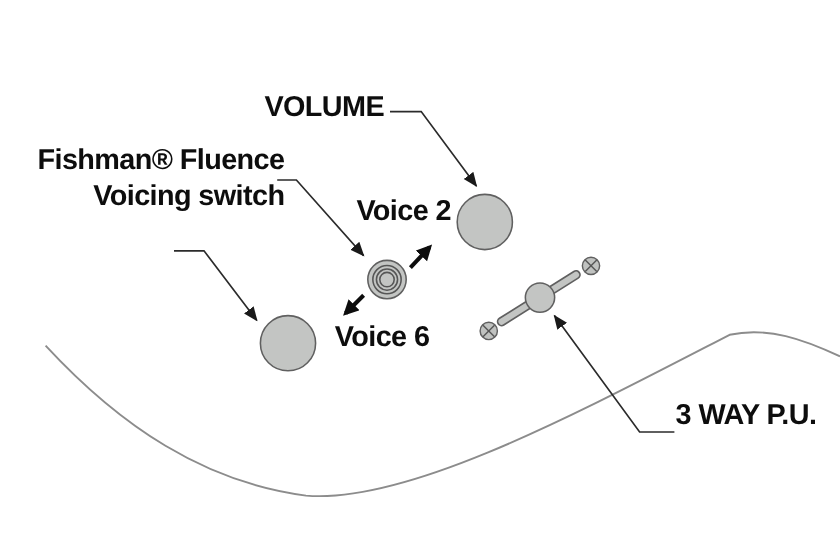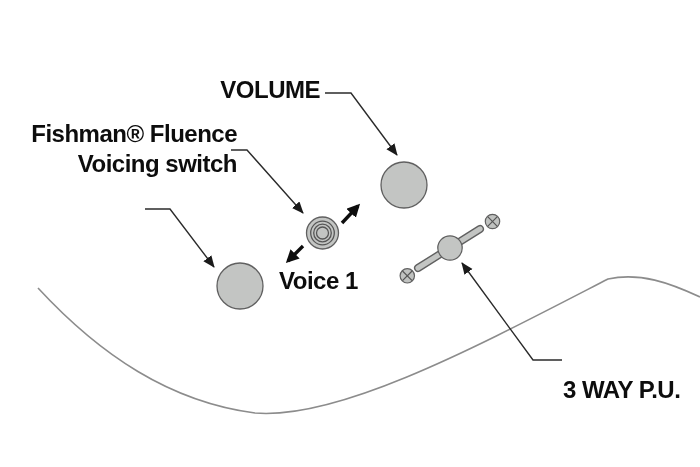--- a/index.html
+++ b/index.html
@@ -21,21 +21,21 @@
     font-weight: bold;
     font-size: 24px;
     line-height: 26px;
     color: var(--ink, #0d0d0d);
     letter-spacing: -0.5px;
     white-space: nowrap;
   }
   .callout.two-line { line-height: 30px; }
   .align-right { text-align: right; }
   .align-left  { text-align: left; }
-  #selector-label { line-height: 28px; margin-top: 44px; }
+  #selector-label { line-height: 28px; }
 
   
   .leader {
     fill: none;
     stroke: var(--leader_line, #2b2b2b);
     stroke-width: 1.4;
   }
   .bold-arrow {
     fill: none;
     stroke: var(--ink, #0d0d0d);
@@ -117,22 +117,25 @@
   <div class="callout two-line align-right" style="top:119px; right:463px;">
     <div>Fishman® Fluence</div>
     <div>Voicing switch</div>
   </div>
 
   <div class="callout align-right" style="top:77px;  right:380px;">
     <span>VOLUME</span>
   </div>
 
 
+  <div class="callout align-left" style="top:163px; left:297px;">
+    <span>Voice 2</span>
+  </div>
 
   <div class="callout align-left" style="top:268px; left:279px;">
-    <span>Voice 1</span>
+    <span>Voice 6</span>
   </div>
 
   <div id="selector-label" class="callout two-line align-left" style="top:332px; left:563px;">
     <div>3 WAY P.U.</div>
   </div>
 
 </div>
 
 </body></html>

